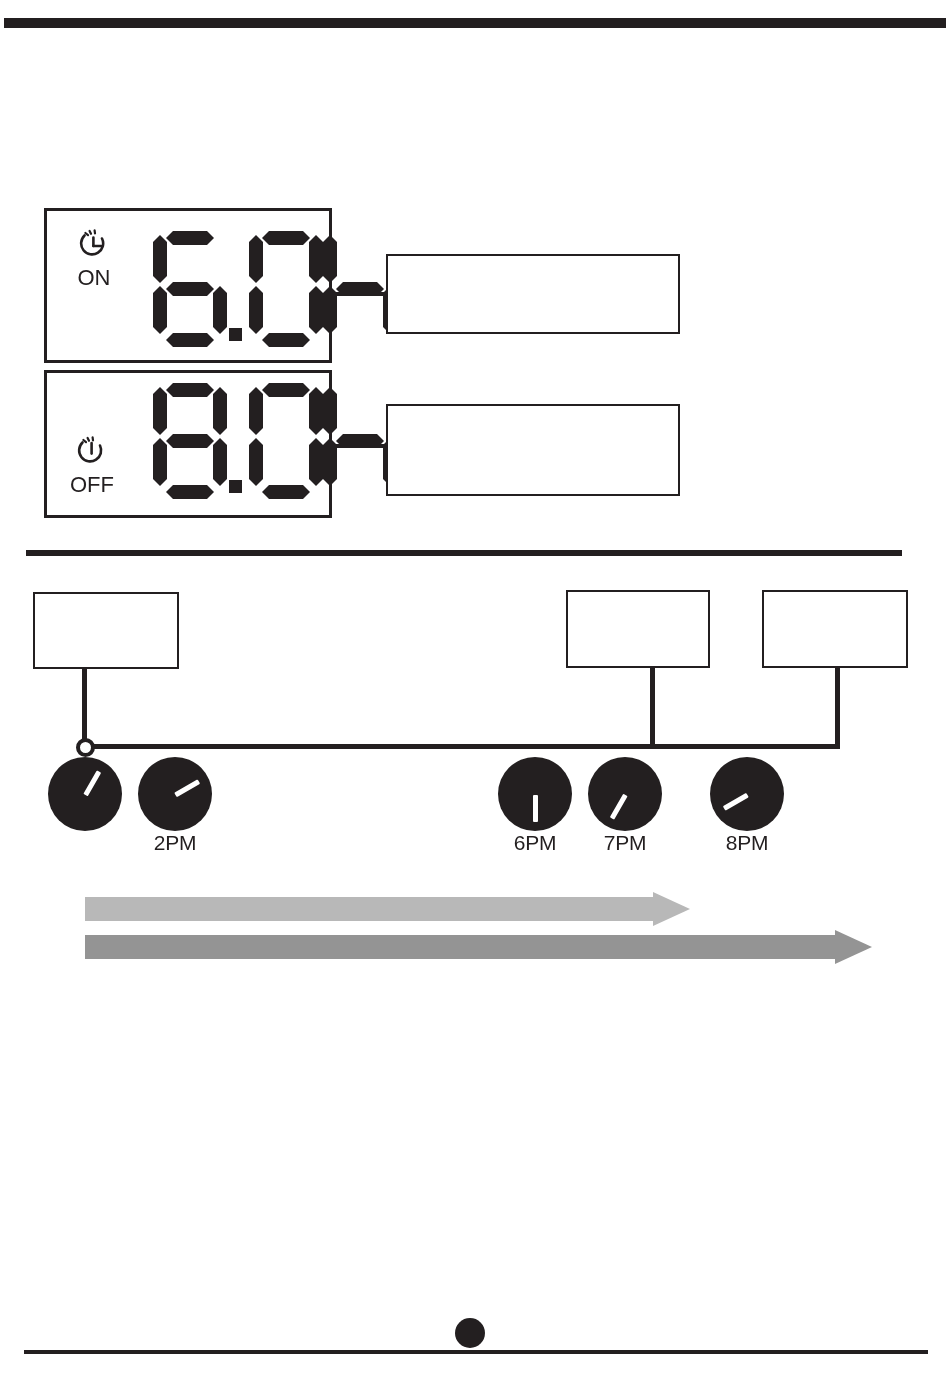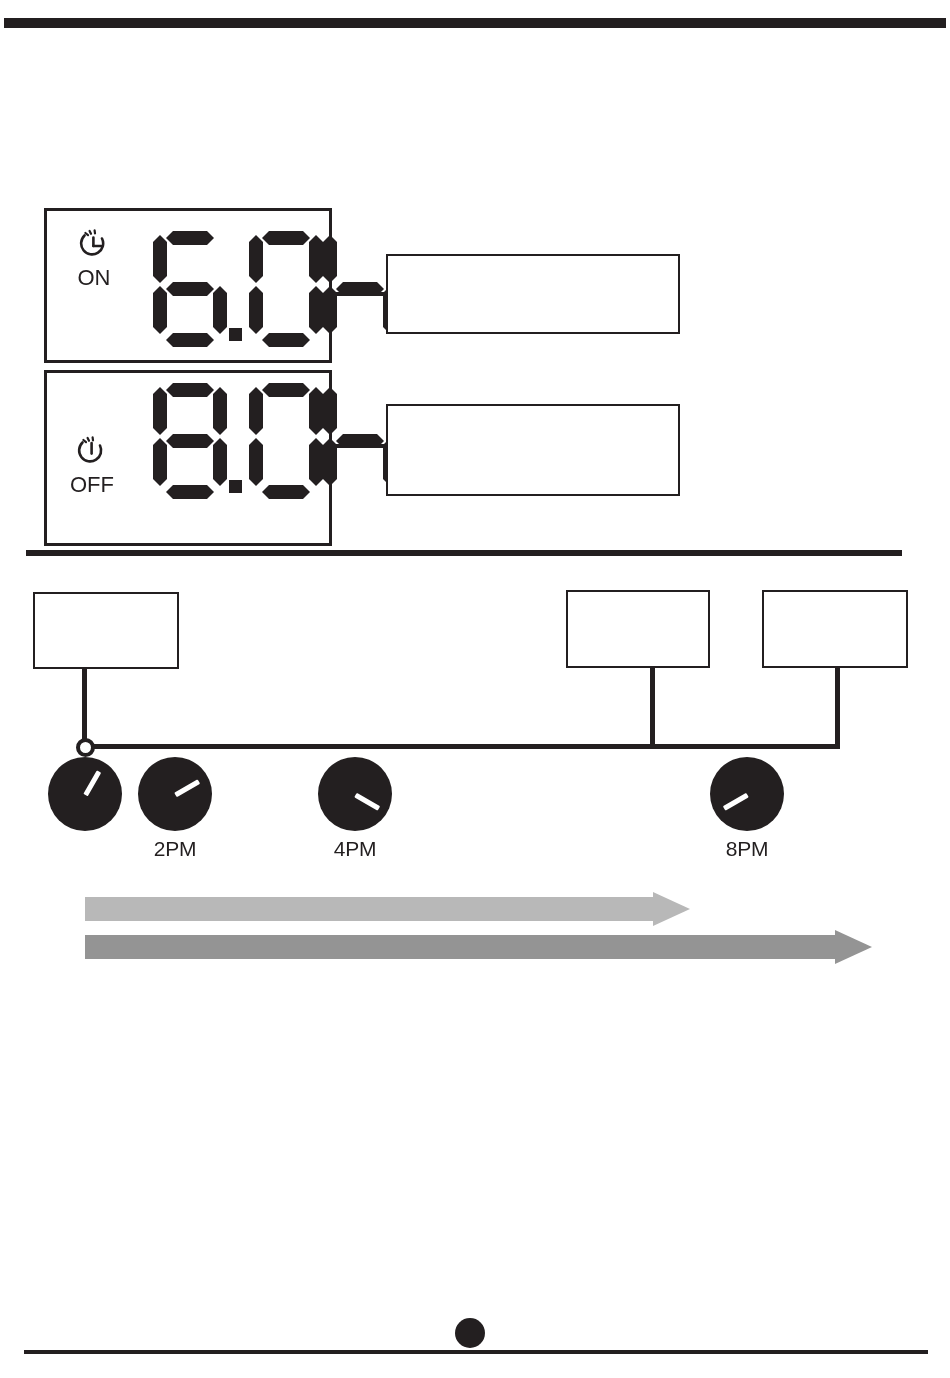--- a/index.html
+++ b/index.html
@@ -30,21 +30,21 @@
   #foot-rule  { left: 24px; top: 1350px; width: 904px; height: 4px;  }
 
   
   .lcd-panel {
     position: absolute;
     border: 3px solid #231f20;
     background: #ffffff;
     box-sizing: border-box;
   }
   #lcd-on  { left: 44px; top: 208px; width: 288px; height: 155px; }
-  #lcd-off { left: 44px; top: 370px; width: 288px; height: 176px; }
+  #lcd-off { left: 44px; top: 370px; width: 288px; height: 148px; }
 
   .timer-badge {
     position: absolute;
     width: 46px;
     text-align: center;
     line-height: 1;
   }
   #badge-on  { left: 24px; top: 18px; }
   #badge-off { left: 22px; top: 63px; }
 
@@ -193,21 +193,21 @@
     top: 11px;
     width: 5px;
     height: 27px;
     background: #ffffff;
     transform-origin: 50% 100%;
     margin-left: -2.5px;
     border-radius: 1px;
   }
   .clock-label {
     display: block;
-    margin-top: 6px;
+    margin-top: 0;
     font-size: 21px;
     font-weight: 400;
     color: #231f20;
     letter-spacing: -0.3px;
   }
 
   
   .duration-arrow {
     position: absolute;
     height: 34px;
@@ -334,25 +334,31 @@
           <div class="clock-hand" style="transform: rotate(30deg);"></div>
         </div>
         <span class="clock-label"></span>
       </div>
       <div class="clock-cell" style="left: 90px;">
         <div class="clock-face">
           <div class="clock-hand" style="transform: rotate(60deg);"></div>
         </div>
         <span class="clock-label">2PM</span>
       </div>
-      <div class="clock-cell" style="left: 270px;">
-        <div class="clock-face">
-          <div class="clock-hand" style="transform: rotate(120deg);"></div>
-        </div>
-        <span class="clock-label">4PM</span>
+      <div class="clock-cell" style="left: 450px;">
+        <div class="clock-face">
+          <div class="clock-hand" style="transform: rotate(180deg);"></div>
+        </div>
+        <span class="clock-label">6PM</span>
+      </div>
+      <div class="clock-cell" style="left: 540px;">
+        <div class="clock-face">
+          <div class="clock-hand" style="transform: rotate(210deg);"></div>
+        </div>
+        <span class="clock-label">7PM</span>
       </div>
       <div class="clock-cell" style="left: 662px;">
         <div class="clock-face">
           <div class="clock-hand" style="transform: rotate(240deg);"></div>
         </div>
         <span class="clock-label">8PM</span>
       </div>
     </div>
 
   <div class="duration-arrow" id="arrow-on">

